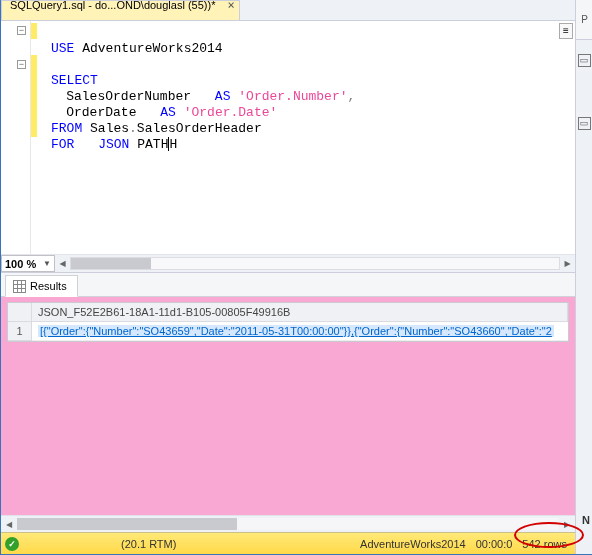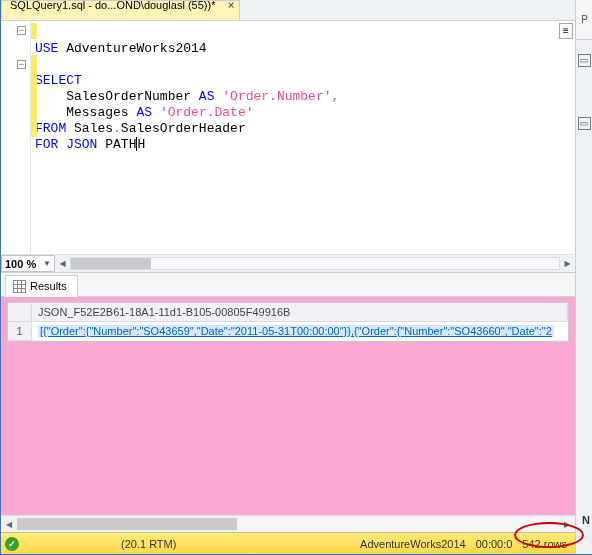--- a/index.html
+++ b/index.html
@@ -109,21 +109,21 @@
     white-space: pre;
     padding: 4px 0 0 4px;
     position: relative;
   }
   .yellow-stripe {
     position: absolute;
     left: 0;
     width: 6px;
     background: #ffeb66;
   }
-  .kw { color: #0000ff; }
+  .kw { color: #0000ff; margin-left: 16px; }
   .obj { color: #000; }
   .gray { color: #808080; }
   .str { color: #ec4899; }
   .cursor {
     display: inline-block;
     width: 1px; height: 14px;
     background: #000;
     vertical-align: middle;
     position: relative;
     top: -1px;
@@ -333,21 +333,21 @@
     <div class="editor-body">
       <div class="gutter">
         <div class="fold" style="top:5px">−</div>
         <div class="fold" style="top:39px">−</div>
       </div>
       <div class="code">
 <span class="yellow-stripe" style="top:2px;height:16px"></span><span class="kw">USE</span> <span class="obj">AdventureWorks2014</span>
 <span class="yellow-stripe" style="top:34px;height:82px"></span>
 <span class="kw">SELECT</span>
     <span class="obj">SalesOrderNumber</span> <span class="kw">AS</span> <span class="str">'Order.Number'</span><span class="gray">,</span>
-    <span class="obj">Messages</span> <span class="kw">AS</span> <span class="str">'Order.Date'</span>
+    <span class="obj">OrderDate</span> <span class="kw">AS</span> <span class="str">'Order.Date'</span>
 <span class="kw">FROM</span> <span class="obj">Sales</span><span class="gray">.</span><span class="obj">SalesOrderHeader</span>
 <span class="kw">FOR</span> <span class="kw">JSON</span> <span class="obj">PATH</span><span class="cursor"></span><span class="obj">H</span>
 <span> </span>
       </div>
       <div class="split-handle">≡</div>
     </div>
     <div class="editor-foot">
       <div class="zoom-box">
         <span>100 %</span>
         <span class="dd">▼</span>

